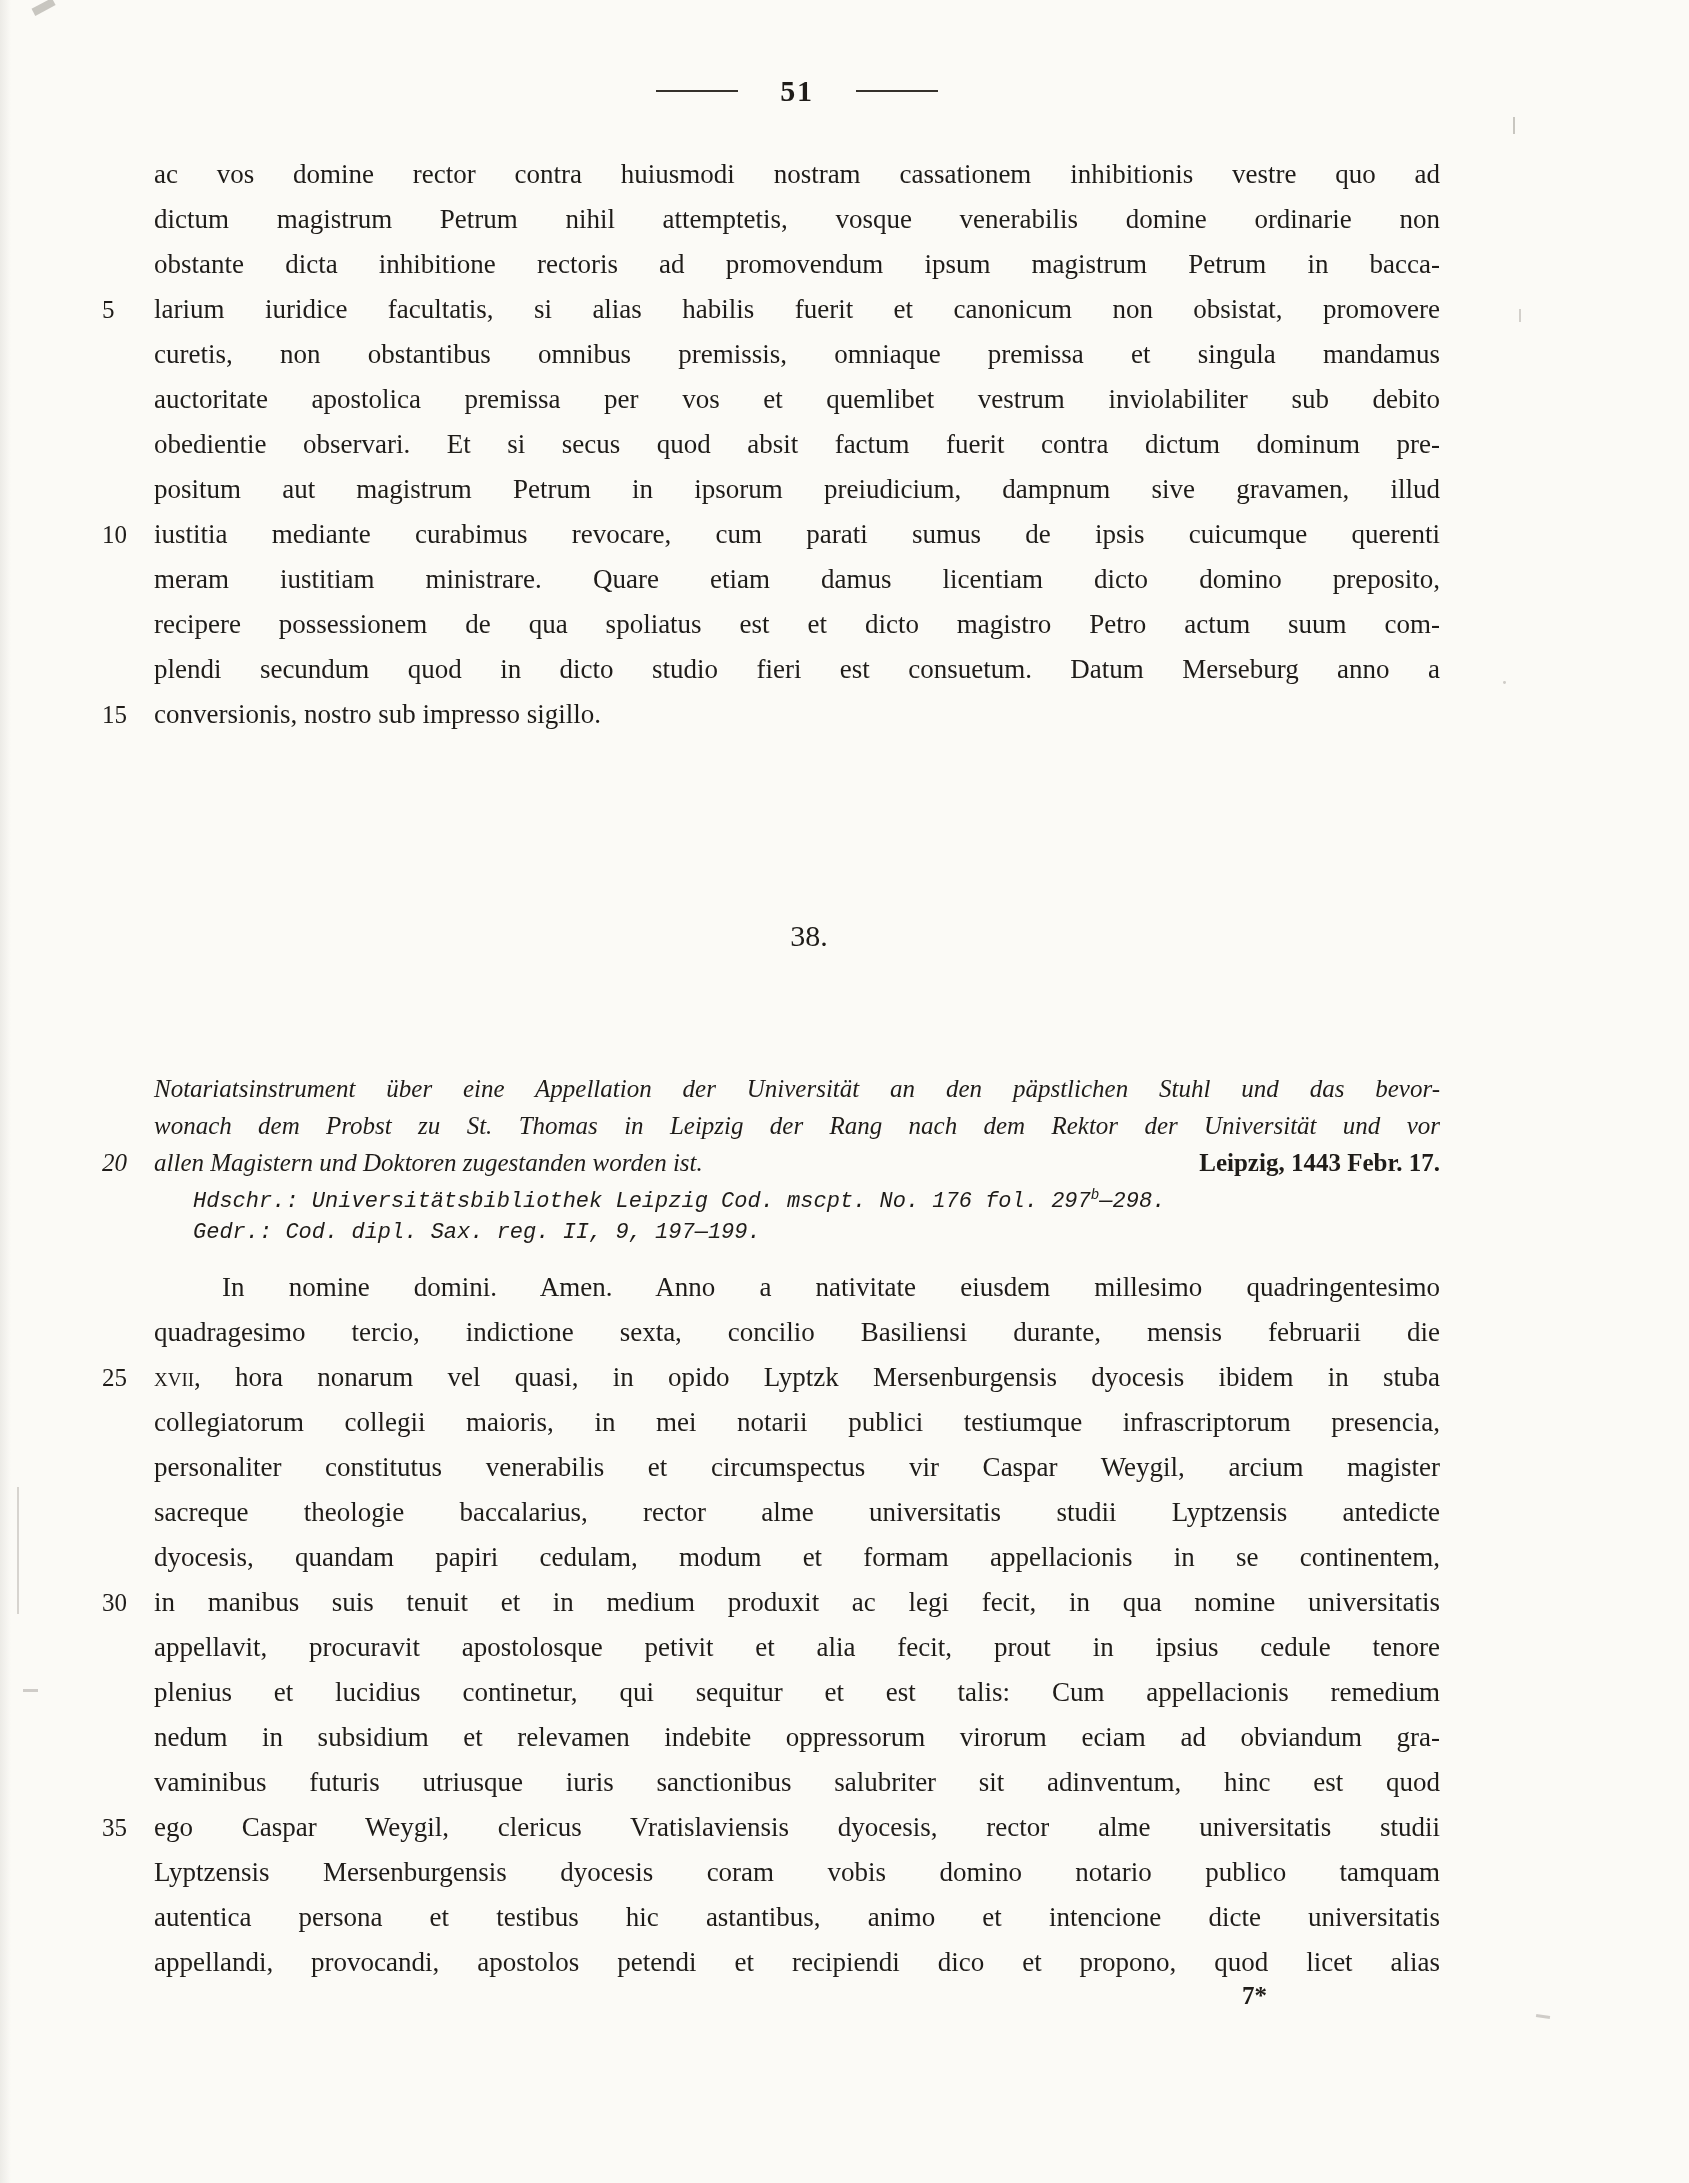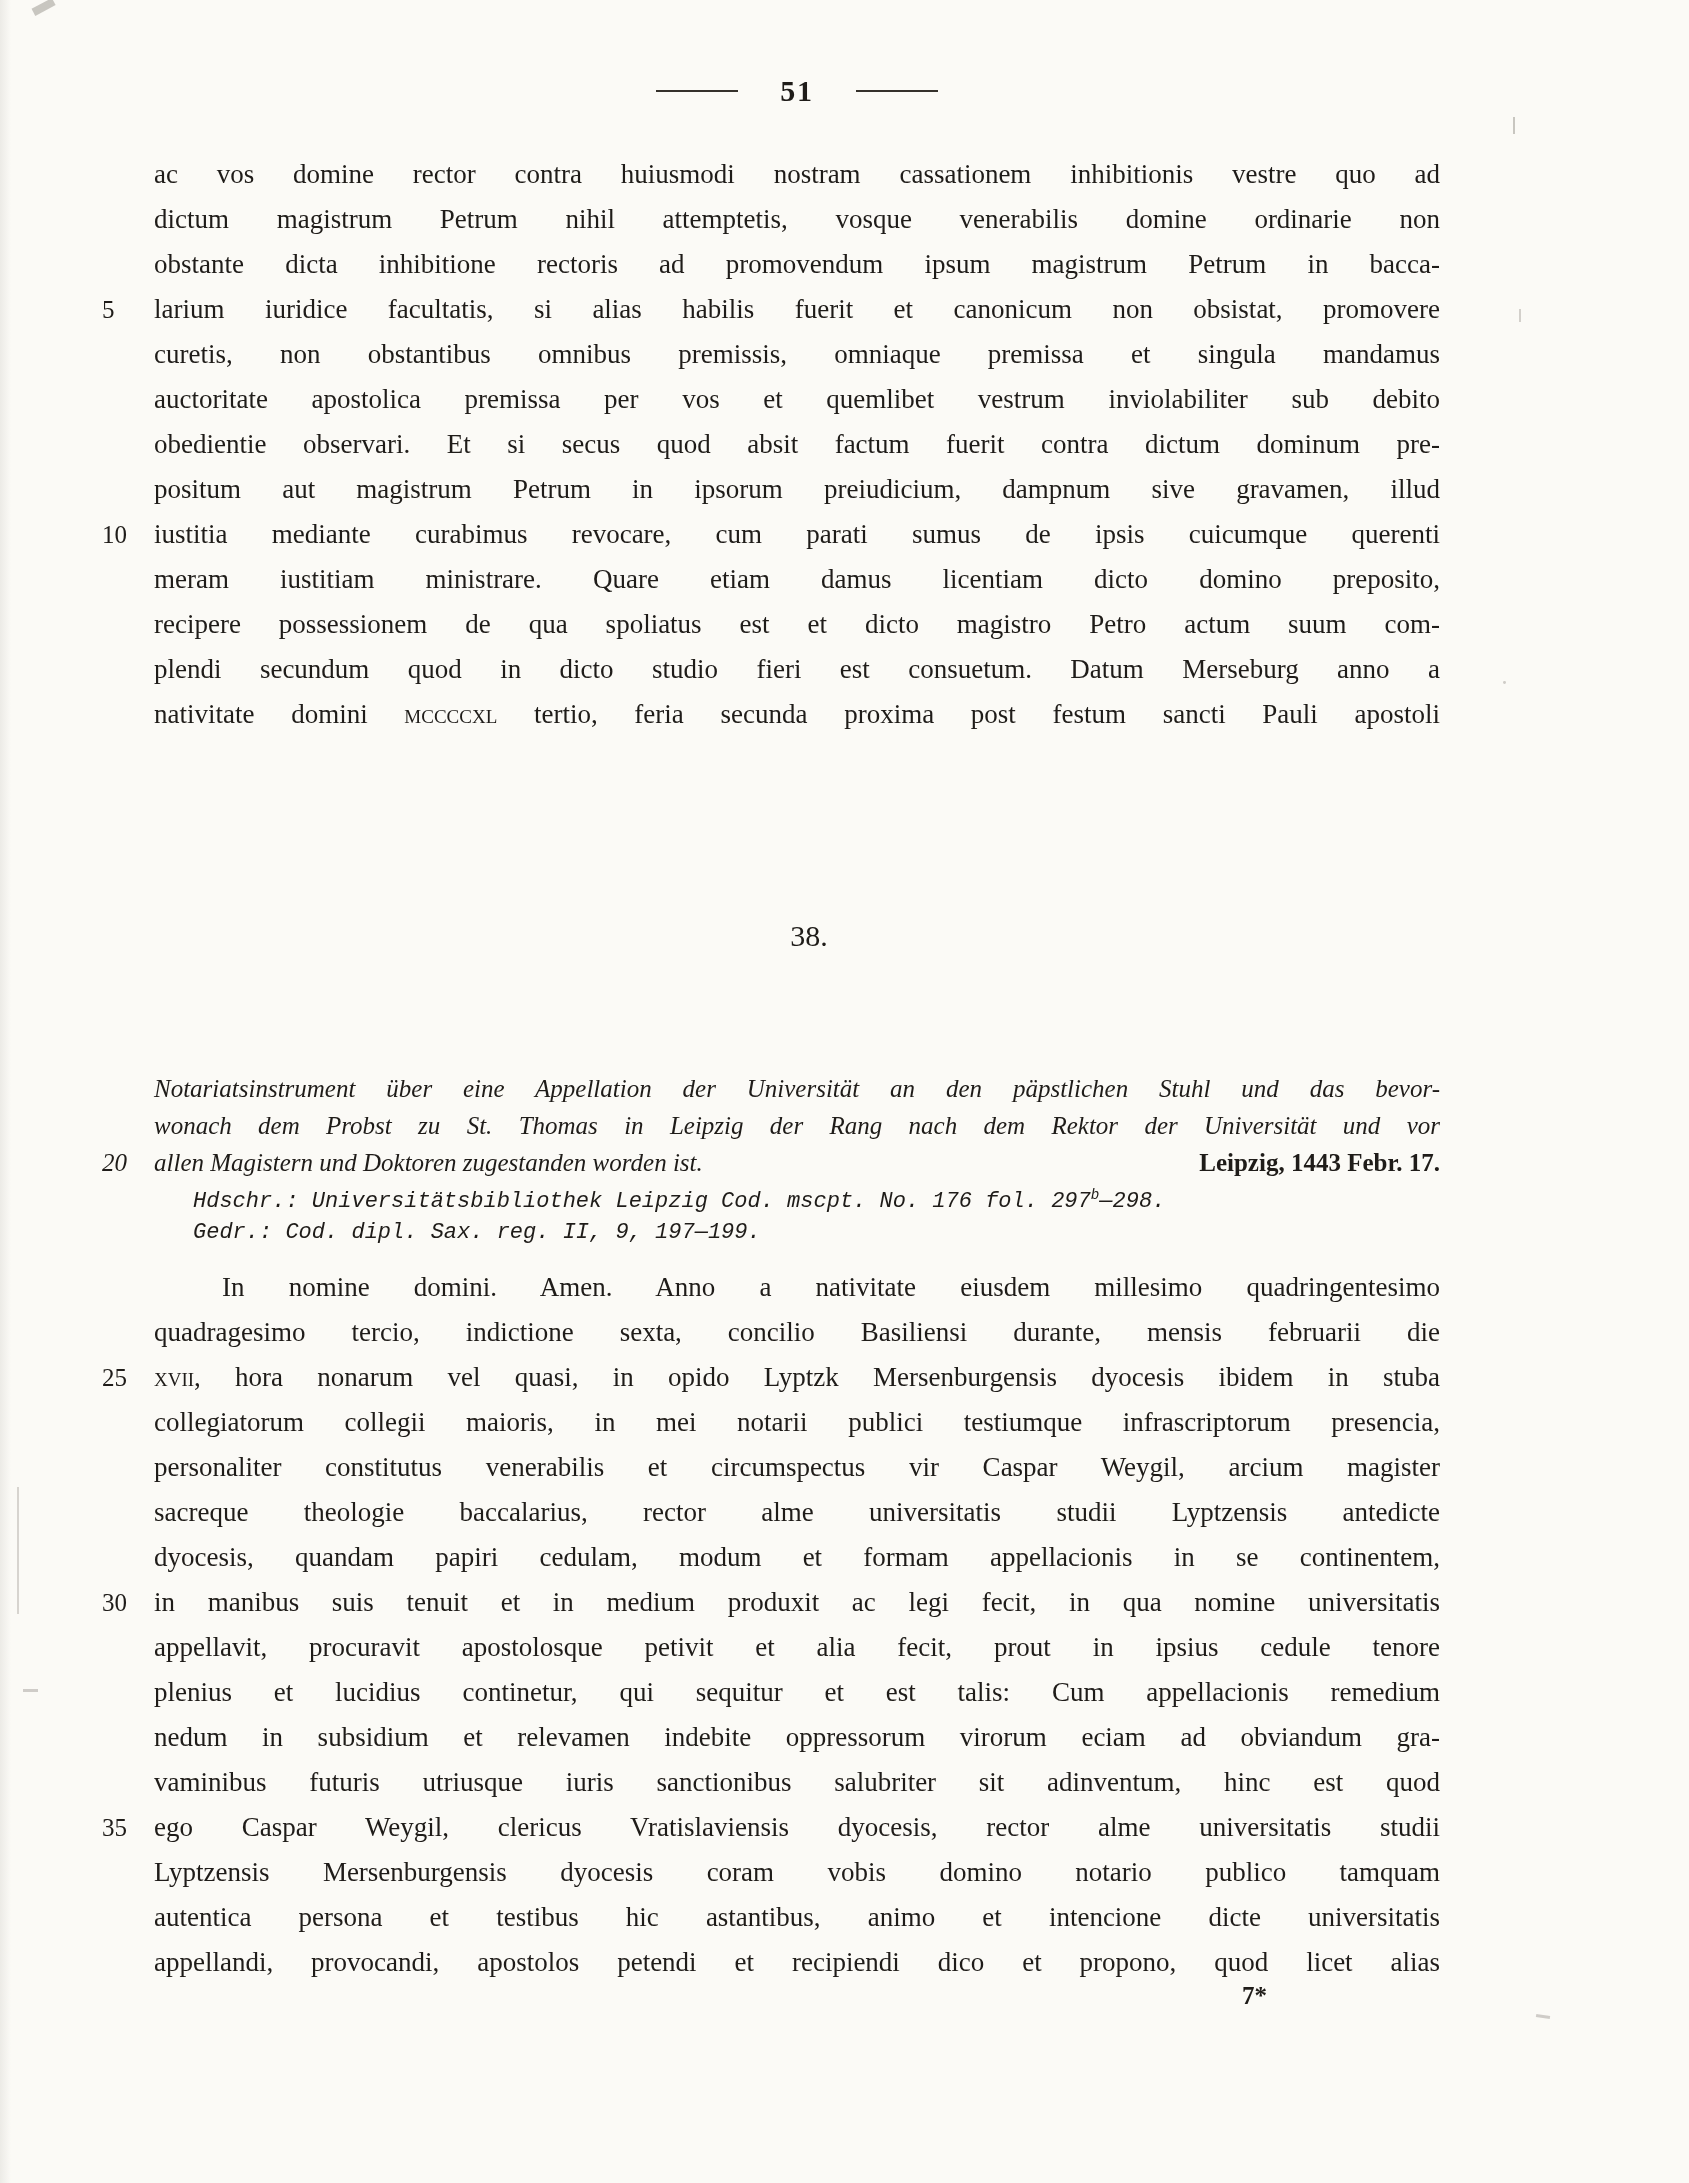--- a/index.html
+++ b/index.html
@@ -161,21 +161,21 @@
       <div class="line"><span>obstante dicta inhibitione rectoris ad promovendum ipsum magistrum Petrum in bacca-</span></div>
       <div class="line"><span class="lineno">5</span><span>larium iuridice facultatis, si alias habilis fuerit et canonicum non obsistat, promovere</span></div>
       <div class="line"><span>curetis, non obstantibus omnibus premissis, omniaque premissa et singula mandamus</span></div>
       <div class="line"><span>auctoritate apostolica premissa per vos et quemlibet vestrum inviolabiliter sub debito</span></div>
       <div class="line"><span>obedientie observari. Et si secus quod absit factum fuerit contra dictum dominum pre-</span></div>
       <div class="line"><span>positum aut magistrum Petrum in ipsorum preiudicium, dampnum sive gravamen, illud</span></div>
       <div class="line"><span class="lineno">10</span><span>iustitia mediante curabimus revocare, cum parati sumus de ipsis cuicumque querenti</span></div>
       <div class="line"><span>meram iustitiam ministrare. Quare etiam damus licentiam dicto domino preposito,</span></div>
       <div class="line"><span>recipere possessionem de qua spoliatus est et dicto magistro Petro actum suum com-</span></div>
       <div class="line"><span>plendi secundum quod in dicto studio fieri est consuetum. Datum Merseburg anno a</span></div>
-      <div class="line"><span>nativitate domini </span><span class="sc">mccccxl</span><span> tertio, feria secunda proxima post festum sancti Pauli apostoli</span></div>
+      <div class="line no-just"><span class="lineno">15</span><span>conversionis, nostro sub impresso sigillo.</span></div>
     </section>
 
     <section class="heading38">38.</section>
 
     <section class="summary">
       <div class="line"><span>Notariatsinstrument über eine Appellation der Universität an den päpstlichen Stuhl und das bevor-</span></div>
       <div class="line"><span>wonach dem Probst zu St. Thomas in Leipzig der Rang nach dem Rektor der Universität und vor</span></div>
       <div class="line split">
           <span class="lineno">20</span>
           <span>allen Magistern und Doktoren zugestanden worden ist.</span>

